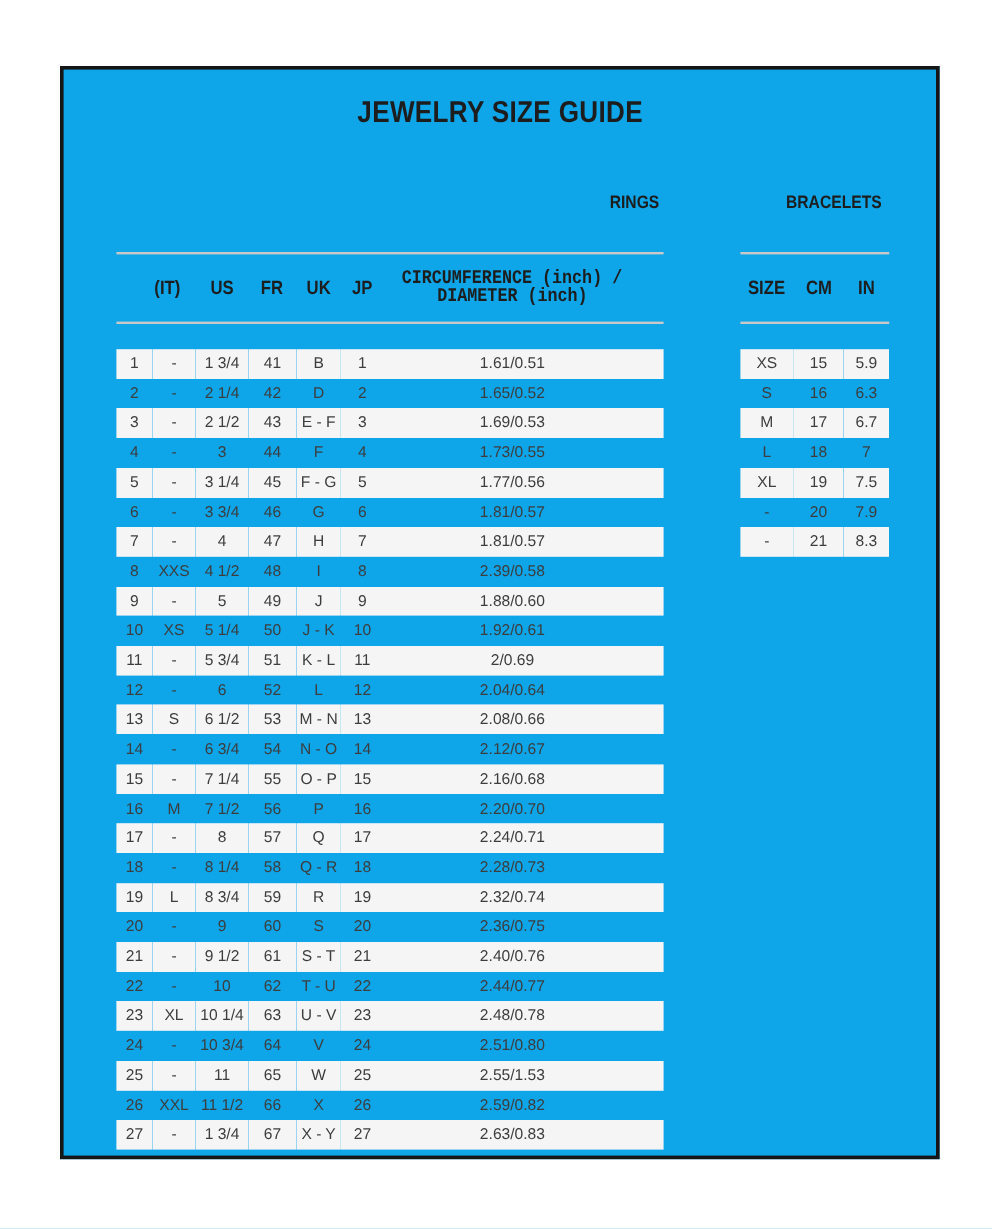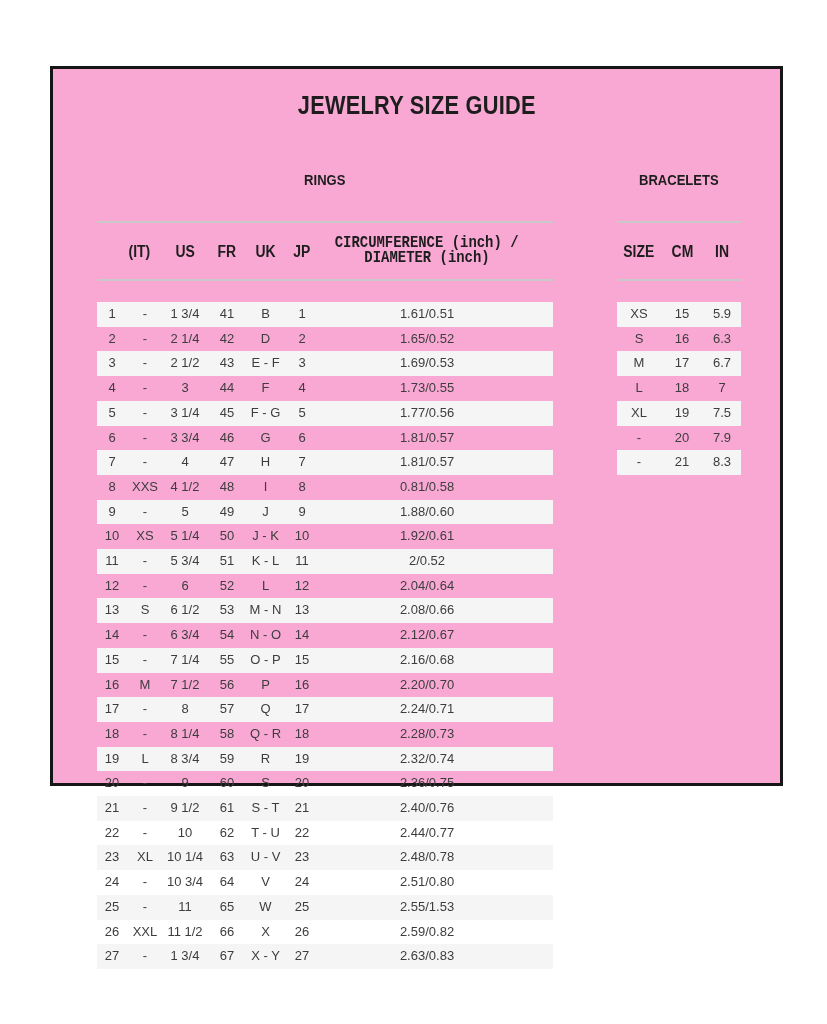--- a/index.html
+++ b/index.html
@@ -4,39 +4,39 @@
 <style>
   html, body { margin: 0; padding: 0; }
   body {
     width: 827px; height: 1024px;
     background: var(--background, #ffffff);
     position: relative; overflow: hidden;
     font-family: "Liberation Sans", sans-serif;
     -webkit-font-smoothing: antialiased;
   }
   .frame {
-    position: absolute; left: 50px; top: 66px;
-    width: 733px; height: 720px; box-sizing: border-box;
+    position: absolute; left: 50px; top: 55px;
+    width: 733px; height: 911px; box-sizing: border-box;
     border: 3px solid var(--frame-border, #161616);
-    background: #f9a8d4;
+    background: #0ea5e9;
   }
   .cond {
     display: inline-block;
     transform: scaleX(0.87);
     transform-origin: 50% 50%;
     white-space: nowrap;
   }
   .title {
     position: absolute; left: 0; top: 21px; width: 100%;
     text-align: center; font-size: 25px; font-weight: bold;
     line-height: 30px; color: var(--heading, #1a1a1a);
     letter-spacing: 0.3px; margin: 0;
   }
   .sec-title {
-    position: absolute; top: 102px; text-align: center;
+    position: absolute; top: 102px; text-align: right;
     font-size: 15px; font-weight: bold; line-height: 18px;
     color: var(--heading, #1d1d1d);
   }
   #rings-title    { left: 44px;  width: 456px; }
   #bracelets-title{ left: 564px; width: 124px; }
 
   .thead {
     position: absolute; top: 152px; height: 60px;
     box-sizing: border-box;
     border-top: 2px solid var(--divider, #c9c9c9);
@@ -166,21 +166,21 @@
           <td>7</td>
           <td>1.81/0.57</td>
         </tr>
         <tr>
           <td>8</td>
           <td>XXS</td>
           <td>4 1/2</td>
           <td>48</td>
           <td>I</td>
           <td>8</td>
-          <td>0.81/0.58</td>
+          <td>2.39/0.58</td>
         </tr>
         <tr>
           <td>9</td>
           <td>-</td>
           <td>5</td>
           <td>49</td>
           <td>J</td>
           <td>9</td>
           <td>1.88/0.60</td>
         </tr>
@@ -193,21 +193,21 @@
           <td>10</td>
           <td>1.92/0.61</td>
         </tr>
         <tr>
           <td>11</td>
           <td>-</td>
           <td>5 3/4</td>
           <td>51</td>
           <td>K - L</td>
           <td>11</td>
-          <td>2/0.52</td>
+          <td>2/0.69</td>
         </tr>
         <tr>
           <td>12</td>
           <td>-</td>
           <td>6</td>
           <td>52</td>
           <td>L</td>
           <td>12</td>
           <td>2.04/0.64</td>
         </tr>

